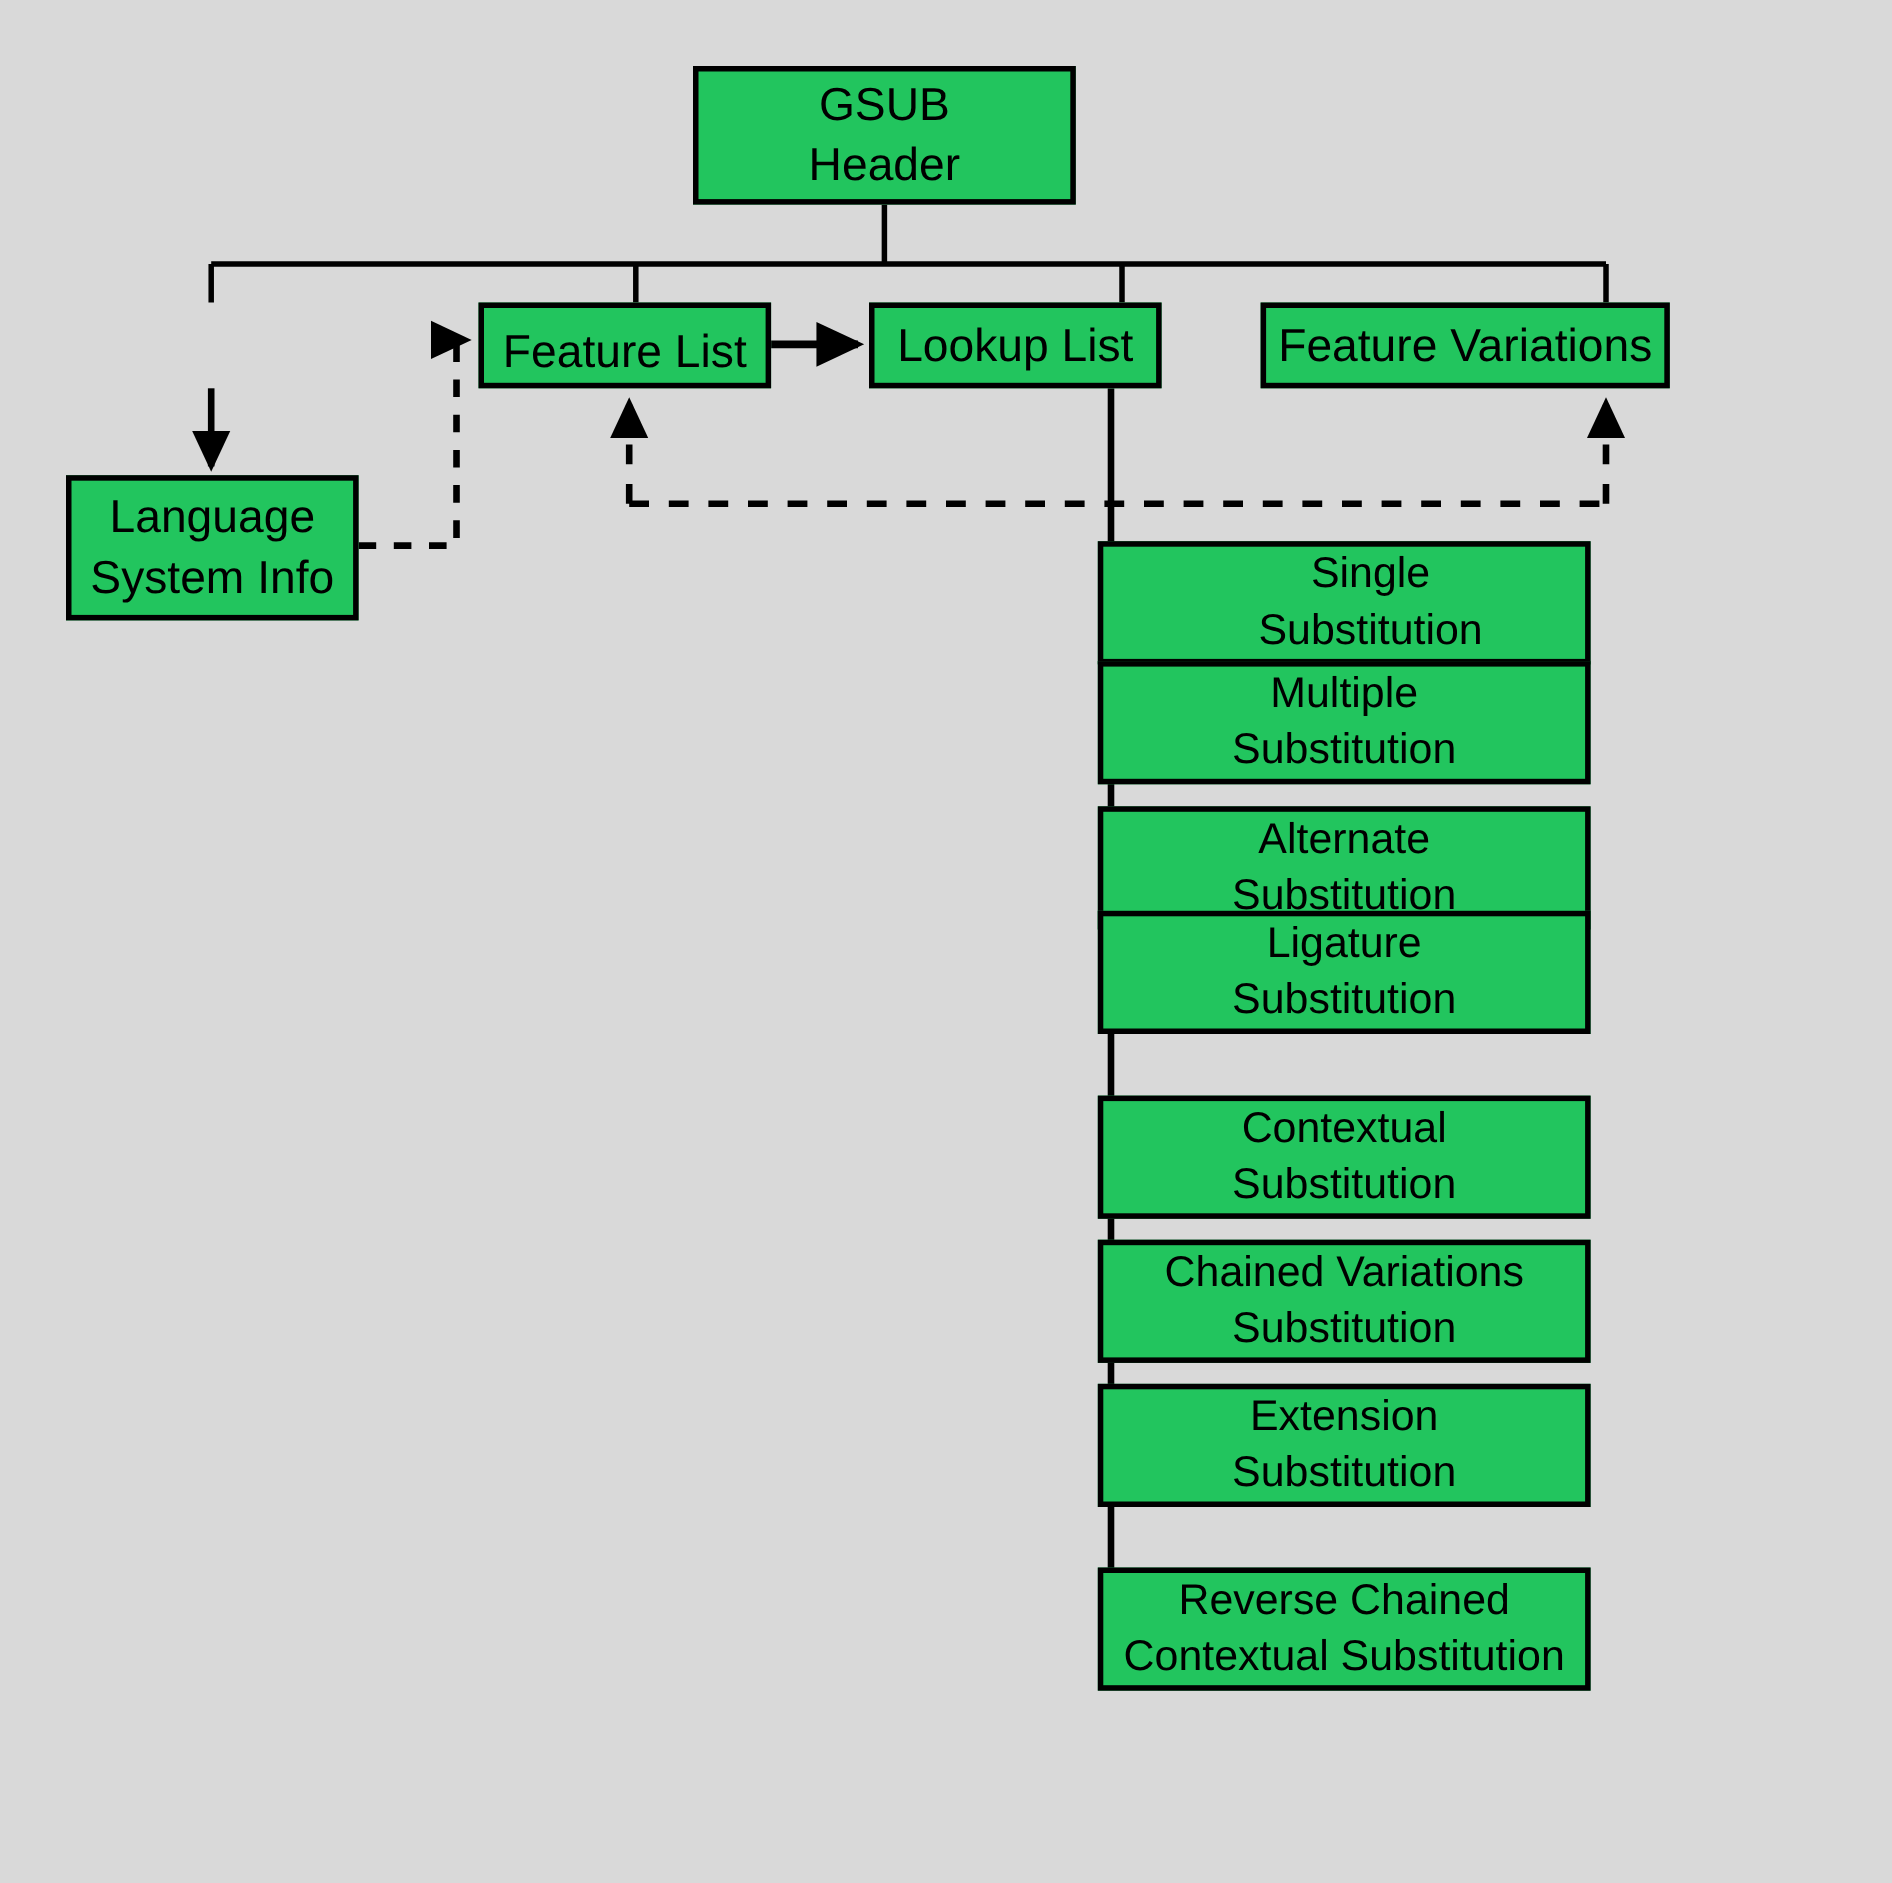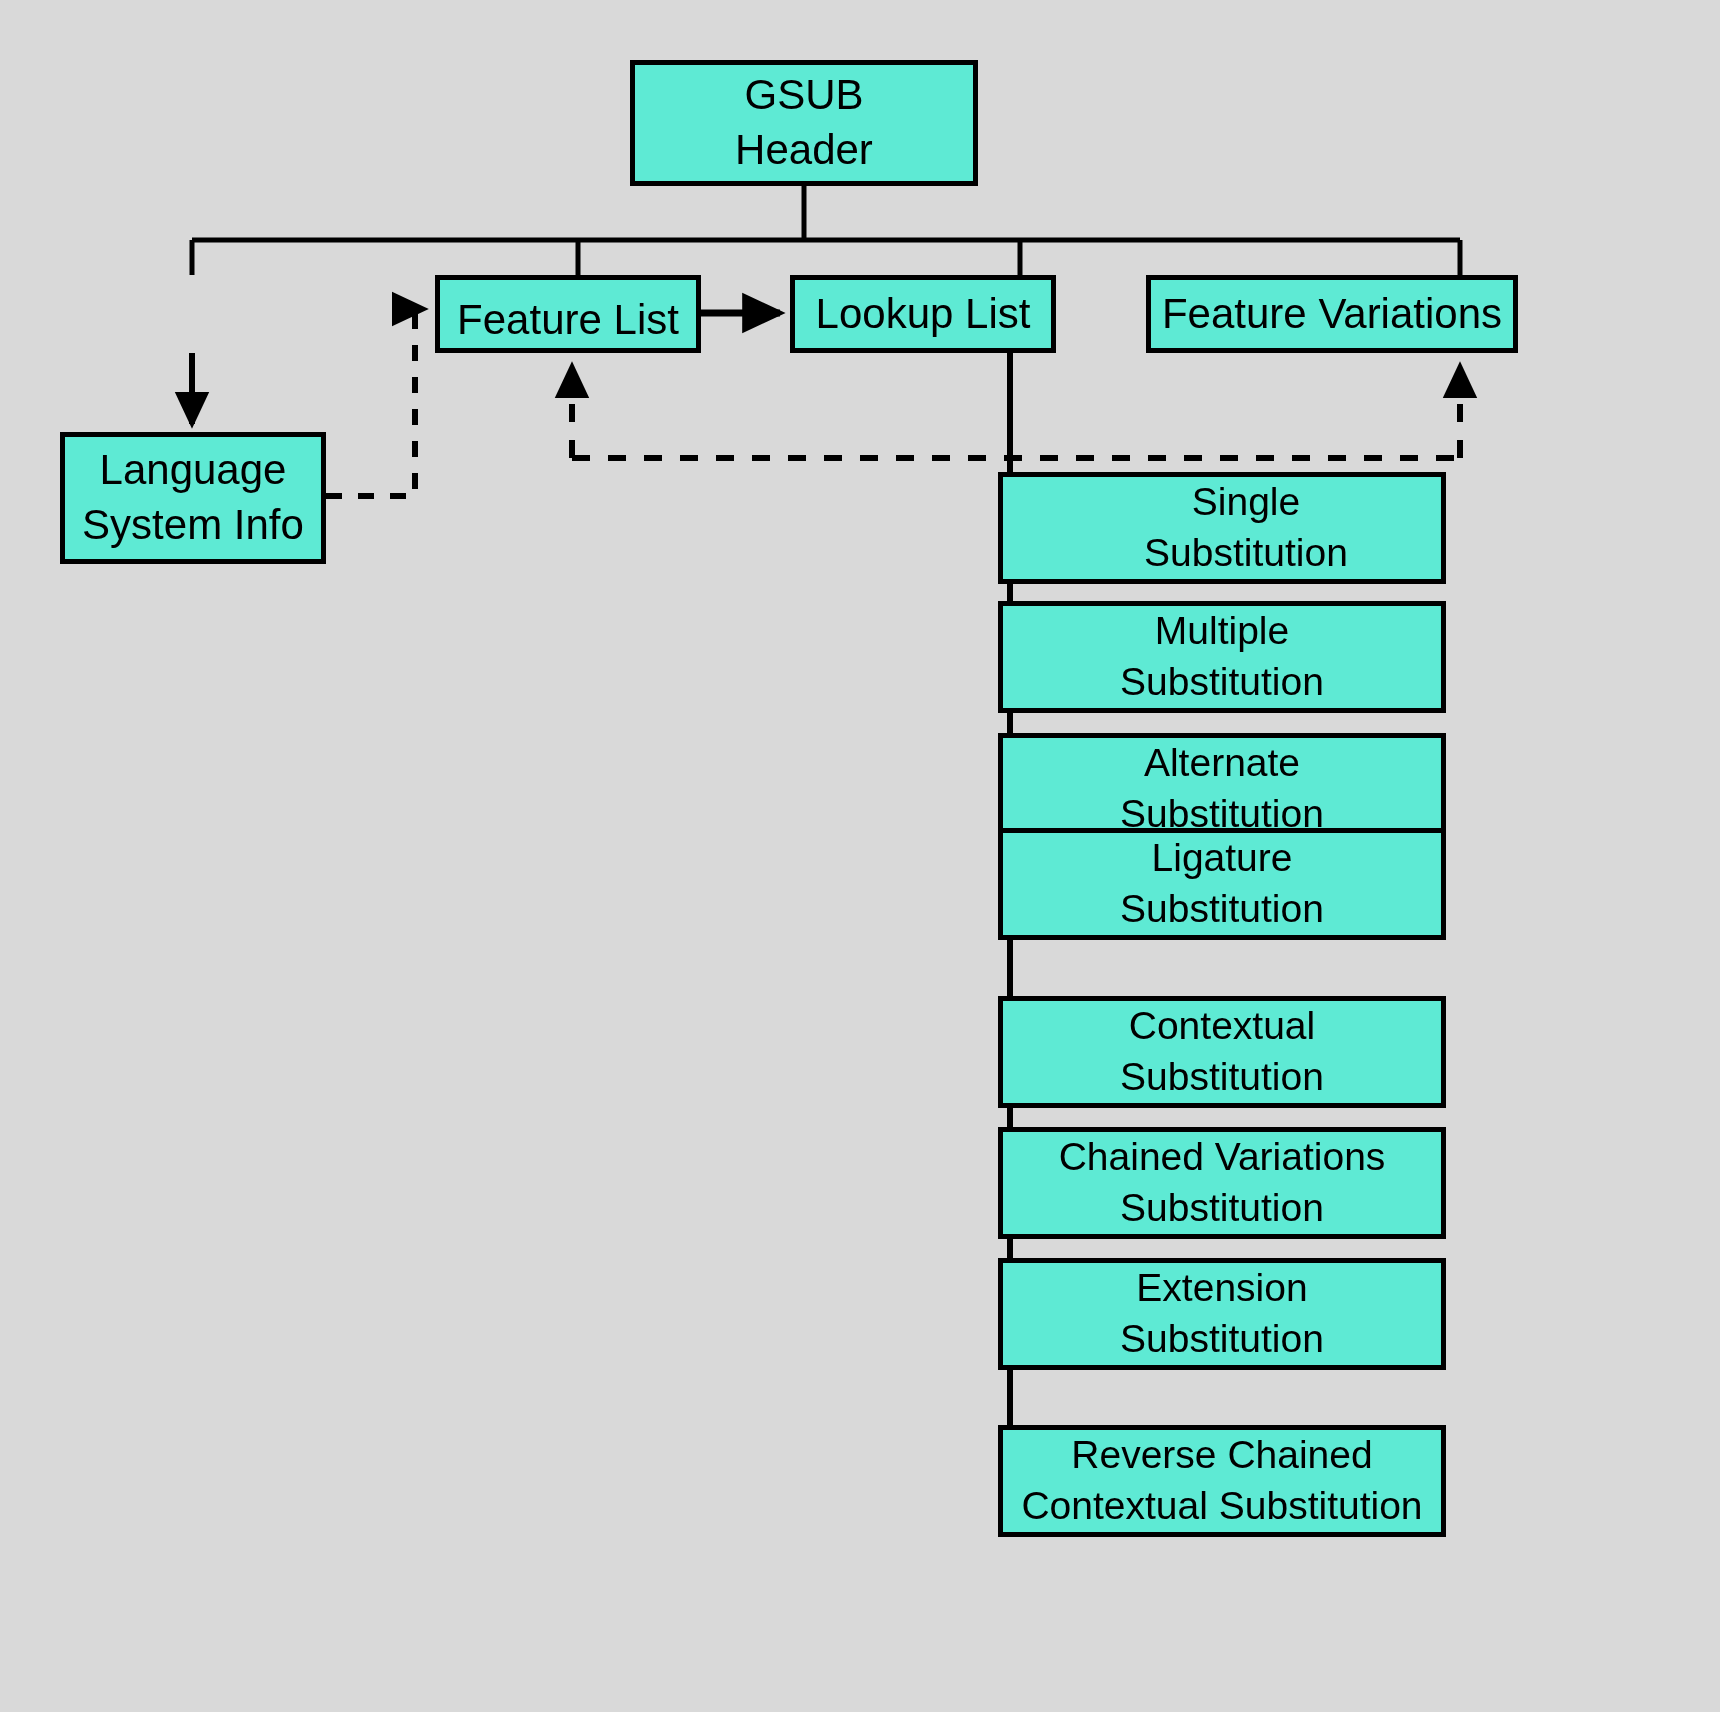--- a/index.html
+++ b/index.html
@@ -15,21 +15,21 @@
     font-family: "Liberation Sans", sans-serif;
   }
   #diagram {
     position: absolute;
     left: 0; top: 0;
     width: 1720px;
     height: 1712px;
   }
   .node {
     position: absolute;
-    background: #5eead4;
+    background: #22c55e;
     border: 5px solid #000000;
     box-sizing: border-box;
     display: flex;
     flex-direction: column;
     align-items: center;
     justify-content: center;
     color: #000000;
     font-family: "Liberation Sans", sans-serif;
     line-height: 1.30;
     text-align: center;
@@ -45,21 +45,21 @@
   .n-header { left: 630px; top: 60px; width: 348px; height: 126px; font-size: 42px; }
   
   .n-script { left: 60px;  top: 275px; width: 266px; height: 78px; font-size: 42px; }
   .n-feature{ left: 435px; top: 275px; width: 266px; height: 78px; font-size: 42px; justify-content: flex-end; }
   .n-lookup { left: 790px; top: 275px; width: 266px; height: 78px; font-size: 42px; align-items: center; }
   .n-featvar{ left: 1146px;top: 275px; width: 372px; height: 78px; font-size: 42px; }
   
   .n-lang   { left: 60px;  top: 432px; width: 266px; height: 132px; font-size: 42px; }
   
   .n-sub    { left: 998px; width: 448px; height: 112px; font-size: 39px; }
-  .s1 { top: 472px; padding-left: 48px; }
+  .s1 { top: 492px; padding-left: 48px; }
   .s2 { top: 601px; }
   .s3 { top: 733px; }
   .s4 { top: 828px; }
   .s5 { top: 996px; }
   .s6 { top: 1127px; }
   .s7 { top: 1258px; }
   .s8 { top: 1389px; margin-top: 36px; }
   svg.lines {
     position: absolute;
     left: 0; top: 0;

